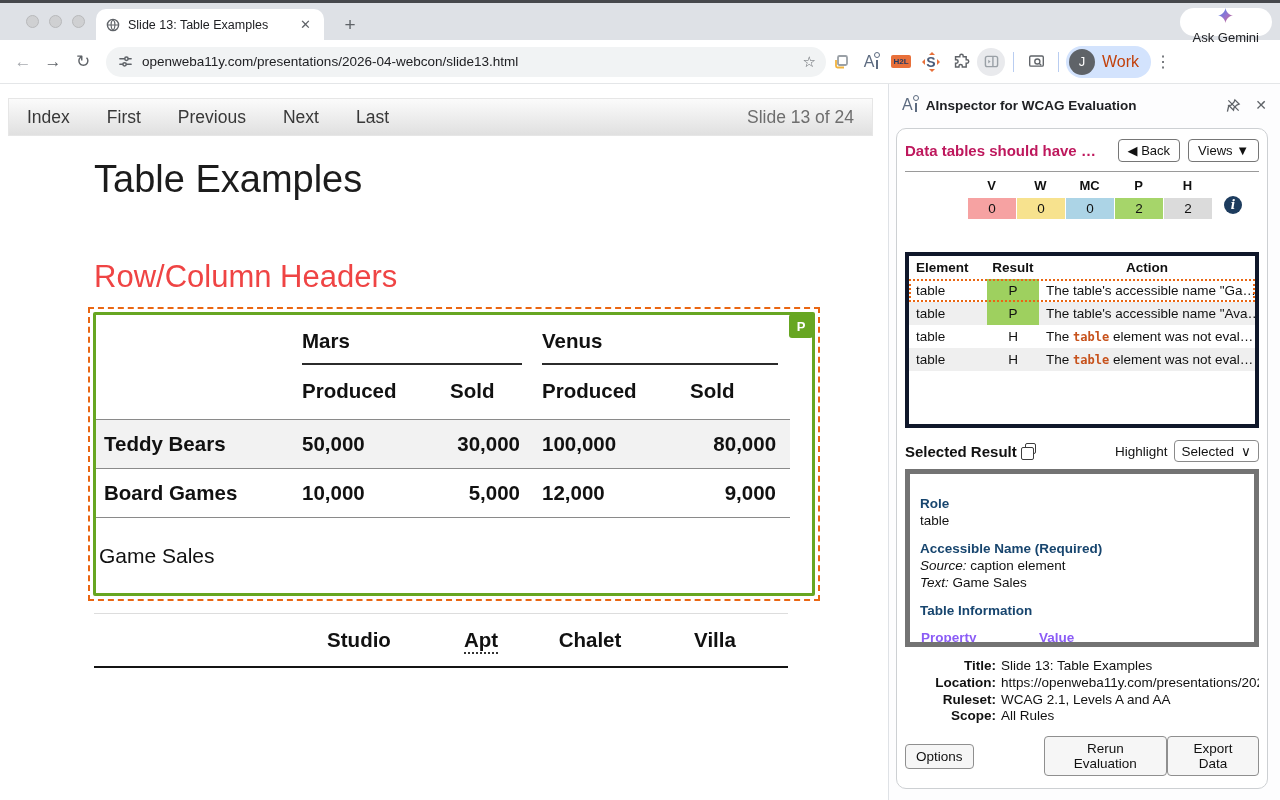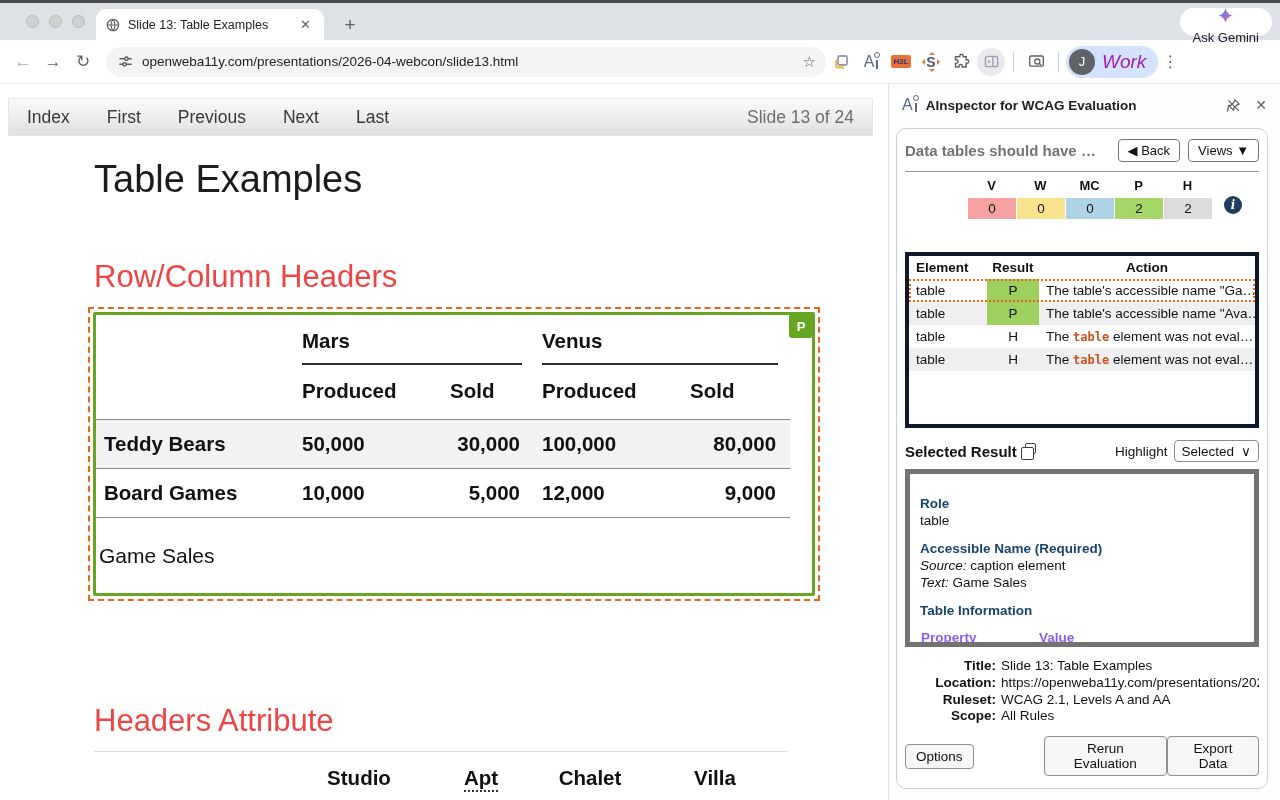--- a/index.html
+++ b/index.html
@@ -32,21 +32,21 @@
   .s-ic i { position: absolute; width: 0; height: 0; border: 3px solid transparent; }
   .s-ic .t { top: -5px; left: 3px; border-bottom-color: #e8703a; }
   .s-ic .b { bottom: -5px; left: 3px; border-top-color: #e8703a; }
   .s-ic .l { left: -7px; top: 5px; border-right-color: #e8703a; }
   .s-ic .r { right: -7px; top: 5px; border-left-color: #e8703a; }
   .panel-toggle { width: 28px; height: 28px; background: #e9eaed; border-radius: 50%; display: flex; align-items: center; justify-content: center; }
   .vsep { width: 1px; height: 20px; background: #b9cdf1; margin: 0 7px; }
   .profile { height: 32px; background: #d3e3fd; border-radius: 16px; display: flex; align-items: center; gap: 7px; padding: 0 12px 0 3px; }
   .avatar { width: 26px; height: 26px; border-radius: 50%; background: #5f6368; color: #fff; font-size: 13px;
     display: flex; align-items: center; justify-content: center; }
-  .profile-name { font-size: 19px; color: #a21caf; font-style: italic; }
+  .profile-name { font-size: 16px; color: #c2410c; }
   .dots { font-size: 16px; color: #5f6368; width: 24px; text-align: center; }
 
   
   .ai-logo { display: inline-flex; align-items: flex-end; color: #5d6b80; font-size: 15px; line-height: 1; }
   .ai-logo .a { font-size: 16px; }
   .ai-logo .stem { width: 2px; height: 9px; background: #5d6b80; margin: 0 0 1px 2px; position: relative; }
   .ai-logo .stem::before { content: ""; position: absolute; top: -8px; left: -2px; width: 4px; height: 4px;
     border: 1.5px solid #5d6b80; border-radius: 50%; }
 
   
@@ -89,21 +89,21 @@
   table.t2 .abbr { border-bottom: 2px dotted #333; padding-bottom: 1px; }
 
   
   .sp-header { height: 42px; display: flex; align-items: center; padding: 0 13px; }
   .sp-title { font-size: 13.5px; font-weight: bold; color: #202124; margin-left: 9px; flex: 1; }
   .sp-ic { color: #5f6368; margin-left: 14px; font-size: 14px; }
 
   .card { margin: 2px 12px 0 7px; border: 1px solid #cdd0d3; border-radius: 10px; background: #fff;
     height: 661px; padding: 10px 8px 12px 8px; display: flex; flex-direction: column; }
   .card-head { display: flex; align-items: center; }
-  .rule-title { font-size: 15px; font-weight: bold; color: #737373; flex: 1; white-space: nowrap; overflow: hidden; }
+  .rule-title { font-size: 15px; font-weight: bold; color: #be185d; flex: 1; white-space: nowrap; overflow: hidden; }
   .btn { font-size: 13px; color: #111; background: #fff; border: 1px solid #767676; border-radius: 4px;
     padding: 3px 9px; margin-left: 8px; white-space: nowrap; }
   .card-head-rule { border: none; border-top: 1px solid #9a9a9a; margin: 9px 0 4px 0; }
 
   .summary { display: flex; margin: 2px 0 0 62px; align-items: flex-start; }
   .sum-cell { width: 49px; text-align: center; margin-right: 0; }
   .sum-label { font-size: 13px; font-weight: bold; color: #111; margin-bottom: 5px; }
   .sum-val { font-size: 13.5px; color: #111; padding: 3px 0; border-left: 1px solid #fff; }
   .info-ic { width: 18px; height: 18px; border-radius: 50%; background: #1d3c5e; color: #fff;
     font-family: "DejaVu Serif", serif; font-style: italic; font-weight: bold; font-size: 12px;
@@ -312,21 +312,20 @@
                 <td class="num-r">5,000</td>
                 <td>12,000</td>
                 <td class="num-r">9,000</td>
               </tr>
             </tbody>
           </table>
           <div class="t1-caption">Game Sales</div>
         </div>
       </div>
 
-      <h2 class="sec sec2">Headers Attribute</h2>
       <table class="t2">
         <colgroup>
             <col style="width:200px">
             <col style="width:130px">
             <col style="width:114px">
             <col style="width:104px">
             <col style="width:146px">
           </colgroup>
         <tbody>
             <tr>

